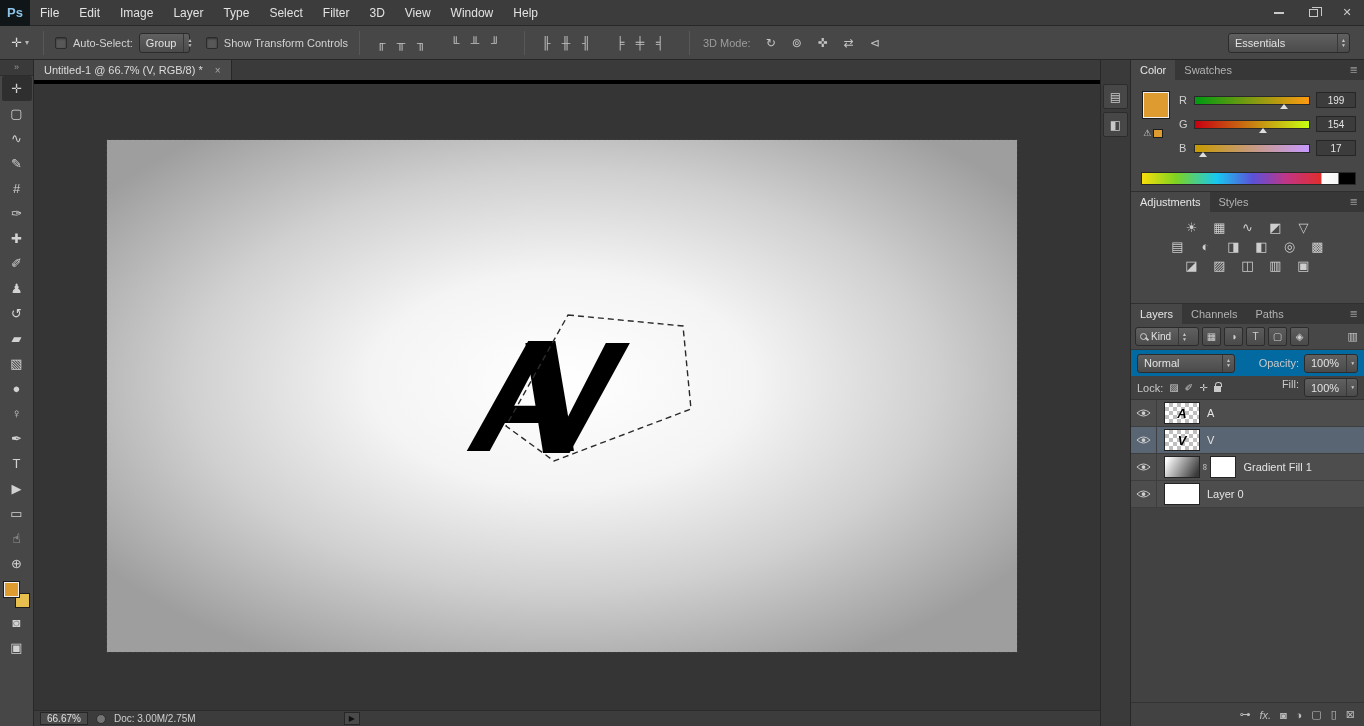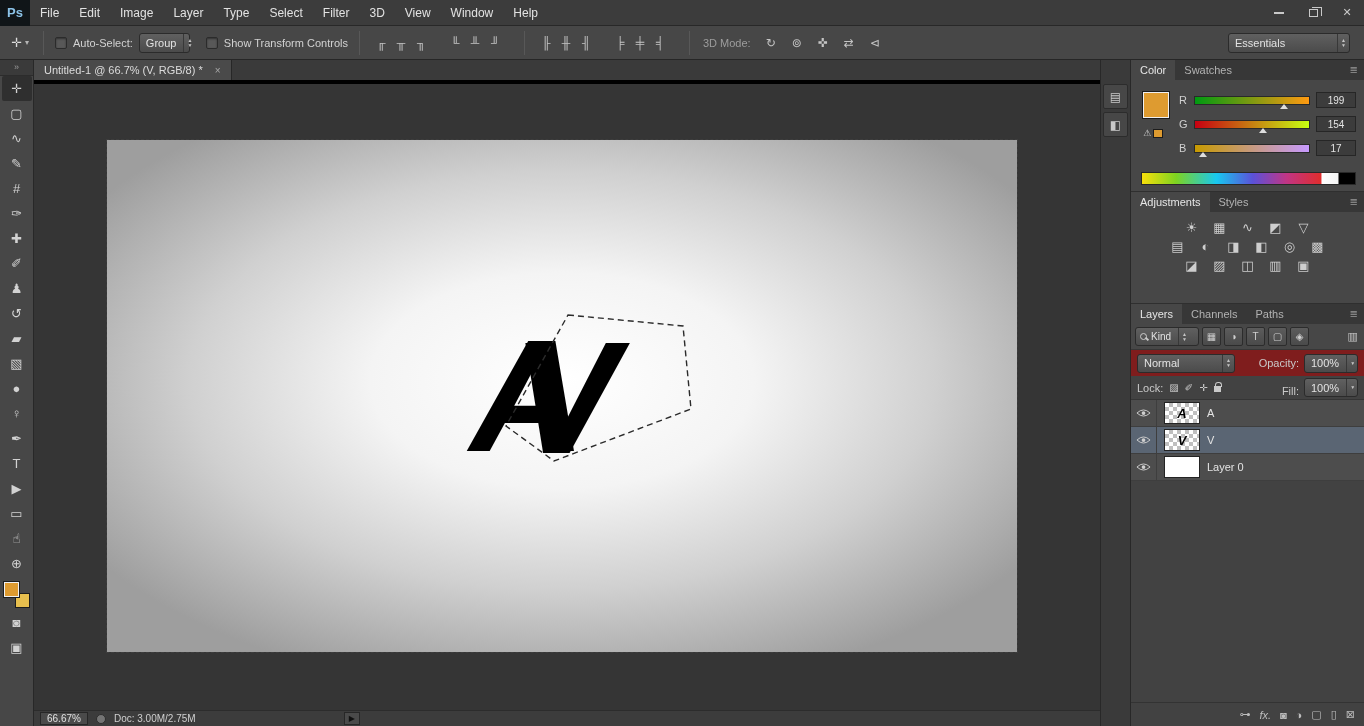--- a/index.html
+++ b/index.html
@@ -99,29 +99,29 @@
   .adj-icon{width:18px;height:15px;display:flex;align-items:center;justify-content:center;color:#cecece;font-size:13px}
 
   
   .layers-wrap{flex:1;display:flex;flex-direction:column;background:#424242}
   .filter-row{height:26px;display:flex;align-items:center;gap:3px;padding:0 4px;background:#474747;border-bottom:1px solid #373737}
   .kind-combo{width:64px;height:19px;font-size:10px;padding-left:4px}
   .mag{width:7px;height:7px;border:1px solid #cccccc;border-radius:50%;position:relative;flex:none}
   .mag::after{content:"";position:absolute;width:4px;height:2px;background:#ccc;right:-3px;bottom:-1px;transform:rotate(45deg)}
   .f-icon{width:19px;height:19px;background:linear-gradient(#5c5c5c,#4a4a4a);border:1px solid #2c2c2c;border-radius:2px;color:#cfcfcf;font-size:10px;display:flex;align-items:center;justify-content:center}
   .f-toggle{margin-left:auto;color:#c9c9c9;font-size:11px;padding-right:2px}
-  .blend-row{height:26px;display:flex;align-items:center;gap:5px;padding:0 6px;background:#7f1d1d}
+  .blend-row{height:26px;display:flex;align-items:center;gap:5px;padding:0 6px;background:#0369a1}
   .blend-combo{width:98px;height:19px}
   .small-combo{width:54px;height:19px;justify-content:space-between}
   .dim-label{color:#c9c9c9}
   .lock-row{height:24px;display:flex;align-items:center;gap:6px;padding:0 6px;background:#424242;border-bottom:1px solid #353535}
   .lk-icon{color:#c9c9c9;font-size:10px}
   .lock-shape{width:7px;height:6px;background:#c9c9c9;position:relative;margin-top:3px}
   .lock-shape::before{content:"";position:absolute;top:-4px;left:1px;width:5px;height:4px;border:1px solid #c9c9c9;border-bottom:none;border-radius:3px 3px 0 0}
-  .fill-group{margin-left:auto;display:flex;align-items:flex-end;gap:5px}
+  .fill-group{margin-left:auto;display:flex;align-items:flex-start;gap:5px}
   .layer-row{height:27px;display:flex;align-items:center;background:#4d4d4d;border-bottom:1px solid #3e3e3e}
   .layer-row.selected{background:#5a6573}
   .eye-cell{width:26px;align-self:stretch;border-right:1px solid #3e3e3e;display:flex;align-items:center;justify-content:center}
   .thumb{width:36px;height:22px;margin-left:7px;border:1px solid #242424;position:relative;flex:none;overflow:hidden}
   .checker{background-color:#fff;background-image:linear-gradient(45deg,#bfbfbf 25%,transparent 25%,transparent 75%,#bfbfbf 75%),linear-gradient(45deg,#bfbfbf 25%,transparent 25%,transparent 75%,#bfbfbf 75%);background-size:8px 8px;background-position:0 0,4px 4px}
   .thumb-letter{position:absolute;inset:0;display:flex;align-items:center;justify-content:center;font-size:13px;font-weight:bold;font-style:italic;color:#000}
   .gradthumb{background:linear-gradient(120deg,#fafafa 8%,#9a9a9a 50%,#393939 92%)}
   .maskthumb{width:26px;height:22px;background:#fff;border:1px solid #242424;flex:none}
   .whitethumb{background:#fff}
   .link-rot{display:inline-block;transform:rotate(90deg);font-size:9px;color:#ddd;margin:0 2px}
@@ -431,20 +431,32 @@
           </span>
         <span class="layer-name">V</span>
       </div>
       <div class="layer-row">
         <span class="eye-cell">
           <svg class="eye-svg" width="15" height="10" viewBox="0 0 16 10">
               <path d="M1 5 Q8 -1.5 15 5 Q8 11.5 1 5 Z" fill="none" stroke="#cfcfcf"></path>
               <circle cx="8" cy="5" r="2" fill="#cfcfcf"></circle>
             </svg>
         </span>
+        <span class="thumb gradthumb"></span>
+        <span class="link-rot">∞</span>
+        <span class="maskthumb"></span>
+        <span class="layer-name">Gradient Fill 1</span>
+      </div>
+      <div class="layer-row">
+        <span class="eye-cell">
+          <svg class="eye-svg" width="15" height="10" viewBox="0 0 16 10">
+              <path d="M1 5 Q8 -1.5 15 5 Q8 11.5 1 5 Z" fill="none" stroke="#cfcfcf"></path>
+              <circle cx="8" cy="5" r="2" fill="#cfcfcf"></circle>
+            </svg>
+        </span>
         <span class="thumb whitethumb"></span>
         <span class="layer-name">Layer 0</span>
       </div>
 
       <div class="layer-empty"></div>
 
       <div class="layers-bottom">
         <span class="lb-icon">⊶</span>
         <span class="lb-icon lb-fx">fx.</span>
         <span class="lb-icon">◙</span>

